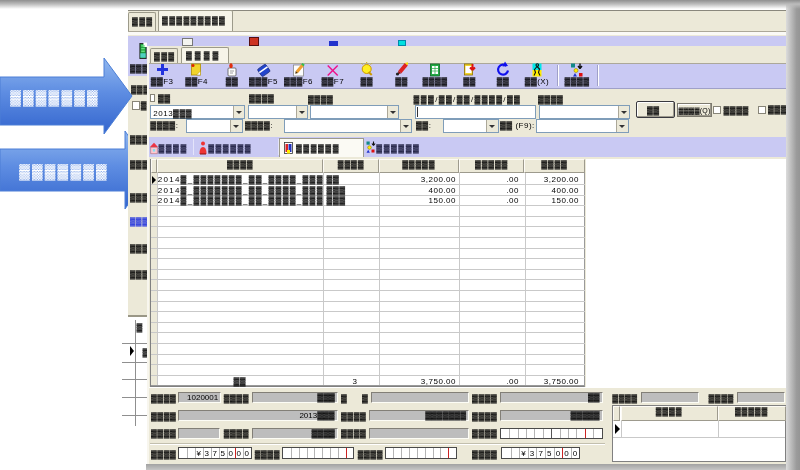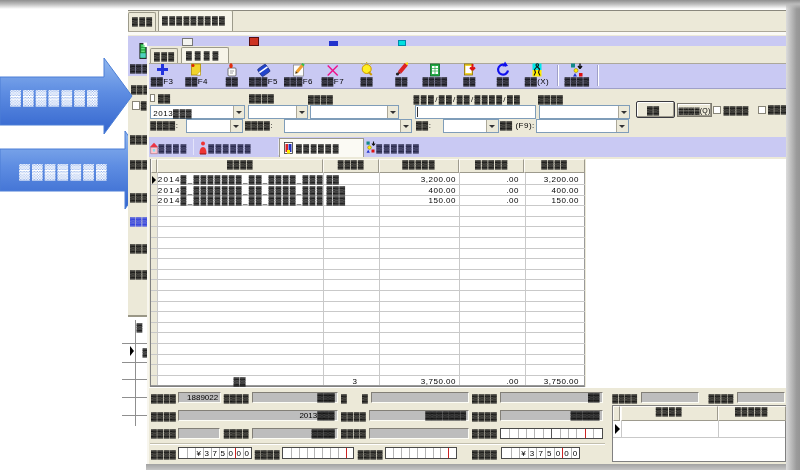--- a/index.html
+++ b/index.html
@@ -297,21 +297,21 @@
 <div class="ab" style="left:151.5px;top:176px;z-index:24;width:0;height:0;border-left:4.5px solid #000;border-top:4px solid transparent;border-bottom:4px solid transparent"></div>
 <div class="ab" style="left:233.5px;top:377px;font-size:8px;line-height:9px;color:#000;white-space:nowrap;letter-spacing:0.5px;z-index:23;">▓▓</div>
 <div class="ab" style="left:352.5px;top:377px;font-size:8px;line-height:9px;color:#000;white-space:nowrap;letter-spacing:0.5px;z-index:23;">3</div>
 <div class="ab t8" style="left:390px;top:377px;width:66px;text-align:right;z-index:23">3,750.00</div>
 <div class="ab t8" style="left:460px;top:377px;width:59px;text-align:right;z-index:23">.00</div>
 <div class="ab t8" style="left:500px;top:377px;width:79px;text-align:right;z-index:23">3,750.00</div>
 <div class="ab" style="left:148.5px;top:386.5px;width:637.5px;height:77.5px;background:#ece9d8;z-index:21;"></div>
 <div class="ab" style="left:148.5px;top:386.5px;width:637.5px;height:1px;background:#fff;z-index:21;"></div>
 <div class="ab" style="left:151px;top:393.5px;font-size:8px;line-height:9px;color:#000;white-space:nowrap;letter-spacing:0.5px;z-index:22;">▓▓▓▓</div>
 <div class="ab gi" style="left:177.7px;top:392.2px;width:43.5px;height:10.6px;z-index:22;">
-      <b>1889022</b>
+      <b>1020001</b>
     </div>
 <div class="ab" style="left:223.7px;top:393.5px;font-size:8px;line-height:9px;color:#000;white-space:nowrap;letter-spacing:0.5px;z-index:22;">▓▓▓▓</div>
 <div class="ab gi" style="left:251.8px;top:392.2px;width:86px;height:10.6px;z-index:22;">
       <b>▓▓▓</b>
     </div>
 <div class="ab" style="left:341px;top:393.5px;font-size:8px;line-height:9px;color:#000;white-space:nowrap;letter-spacing:0.5px;z-index:22;">▓</div>
 <div class="ab" style="left:362px;top:393.5px;font-size:8px;line-height:9px;color:#000;white-space:nowrap;letter-spacing:0.5px;z-index:22;">▓</div>
 <div class="ab gi" style="left:371.1px;top:392.2px;width:98px;height:10.6px;z-index:22;"></div>
 <div class="ab" style="left:472.1px;top:393.5px;font-size:8px;line-height:9px;color:#000;white-space:nowrap;letter-spacing:0.5px;z-index:22;">▓▓▓▓</div>
 <div class="ab gi" style="left:499.7px;top:392.2px;width:103px;height:10.6px;z-index:22;">

